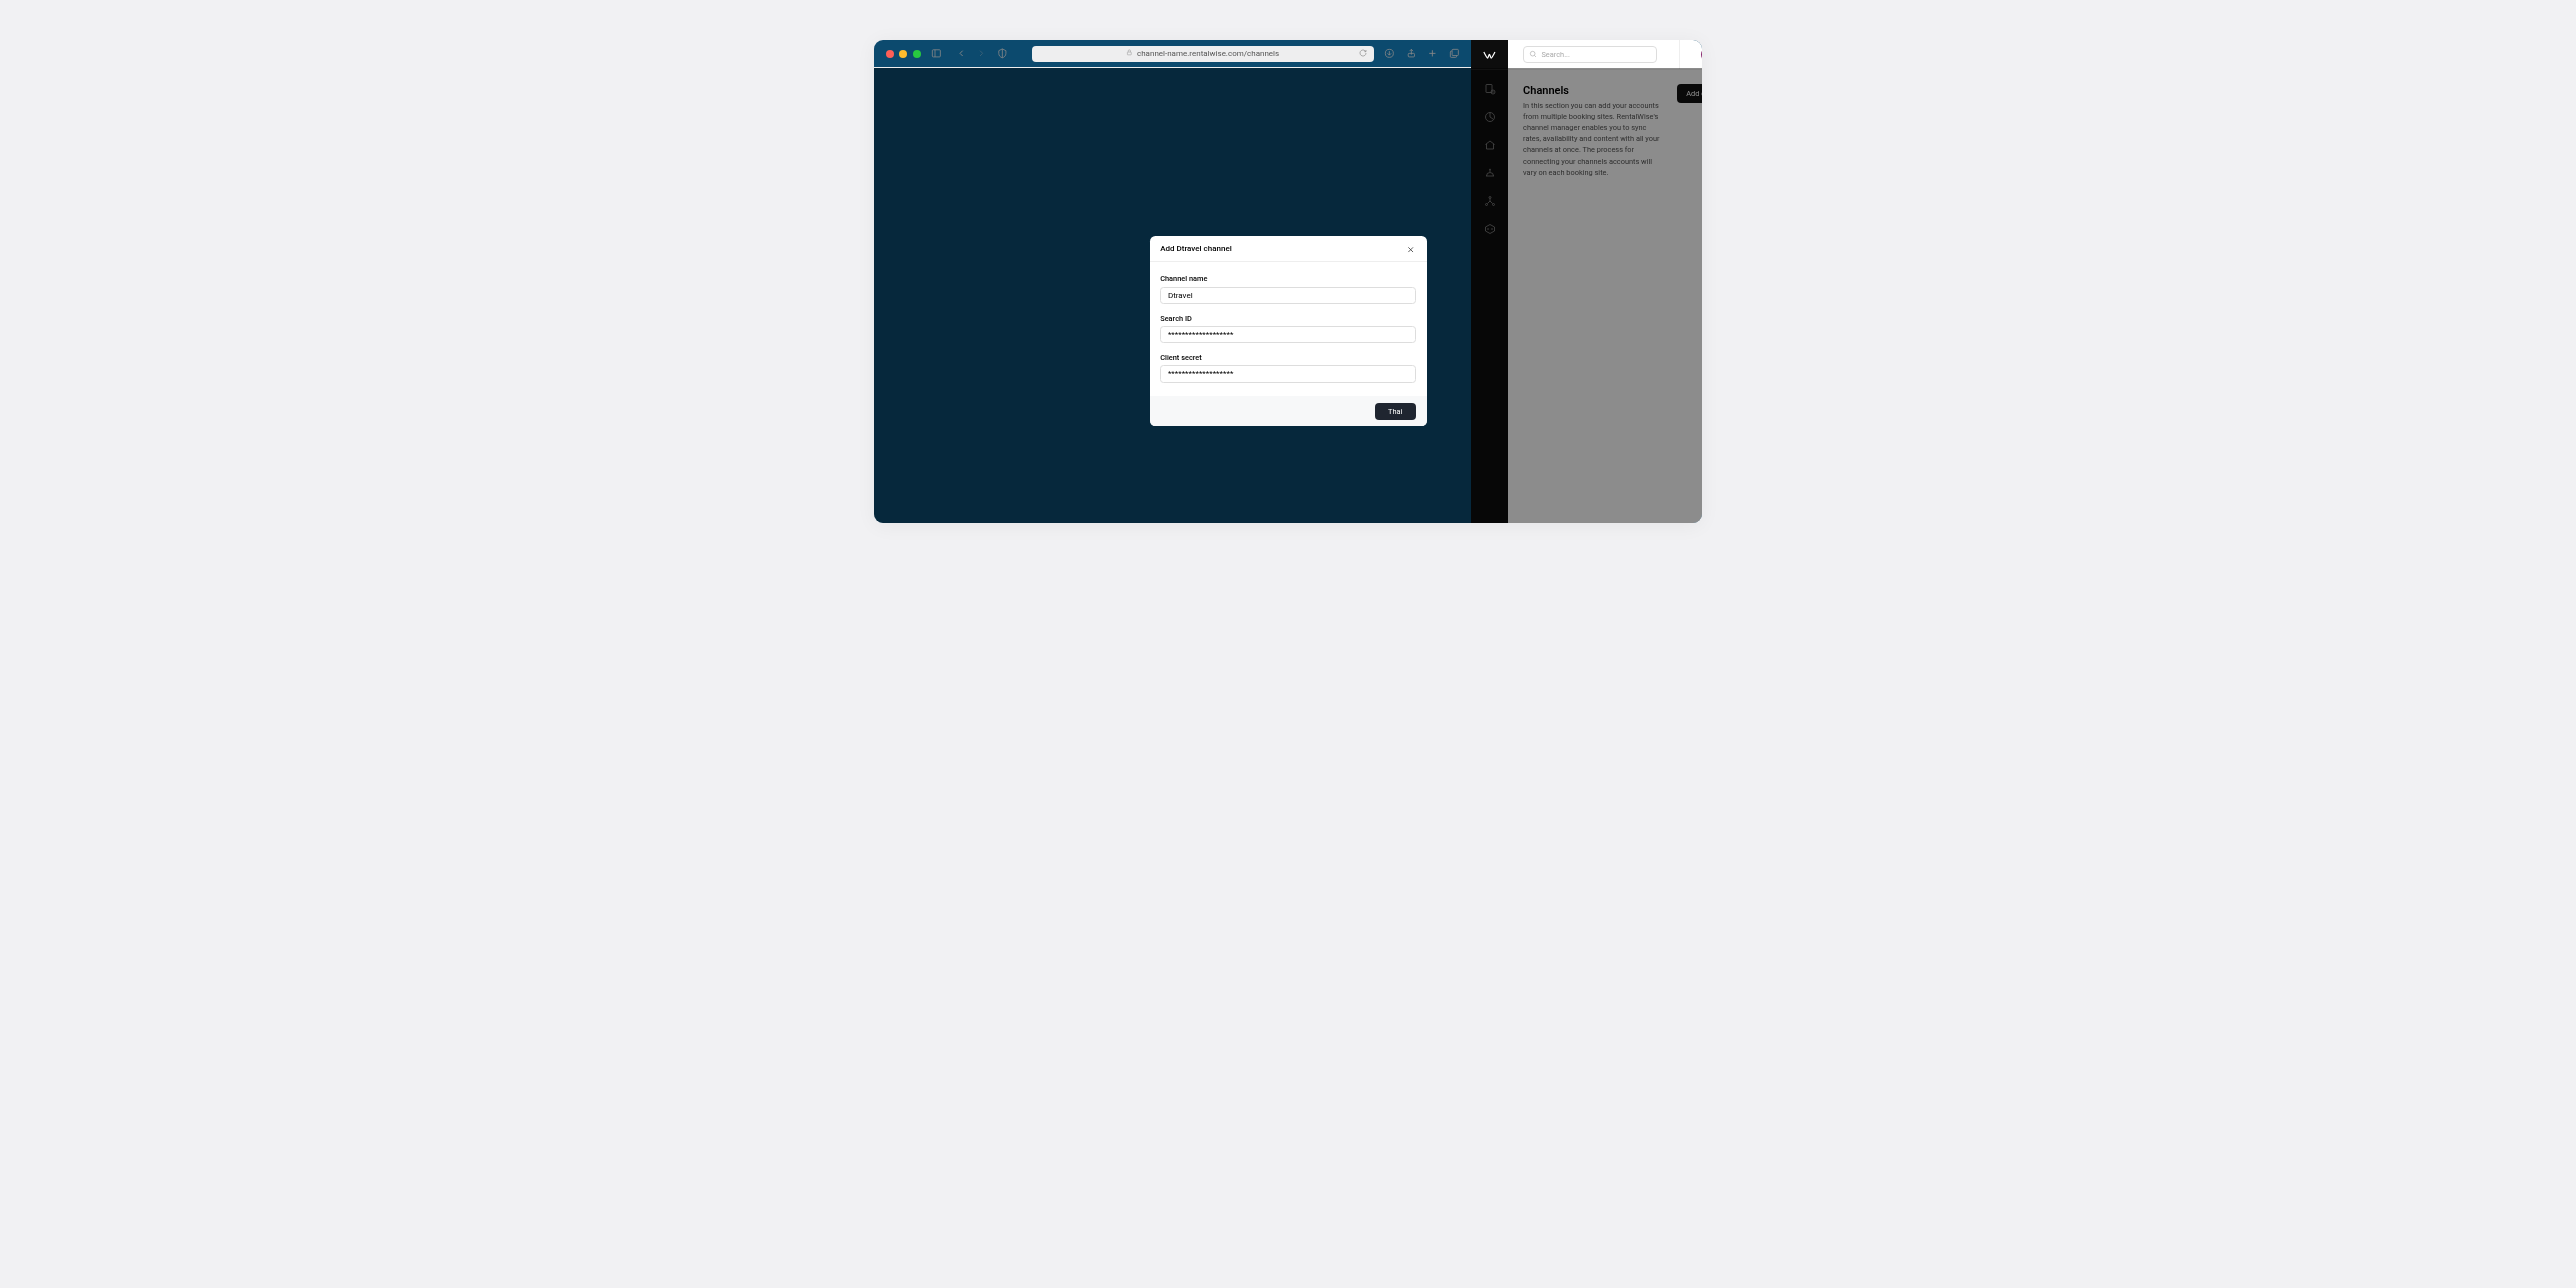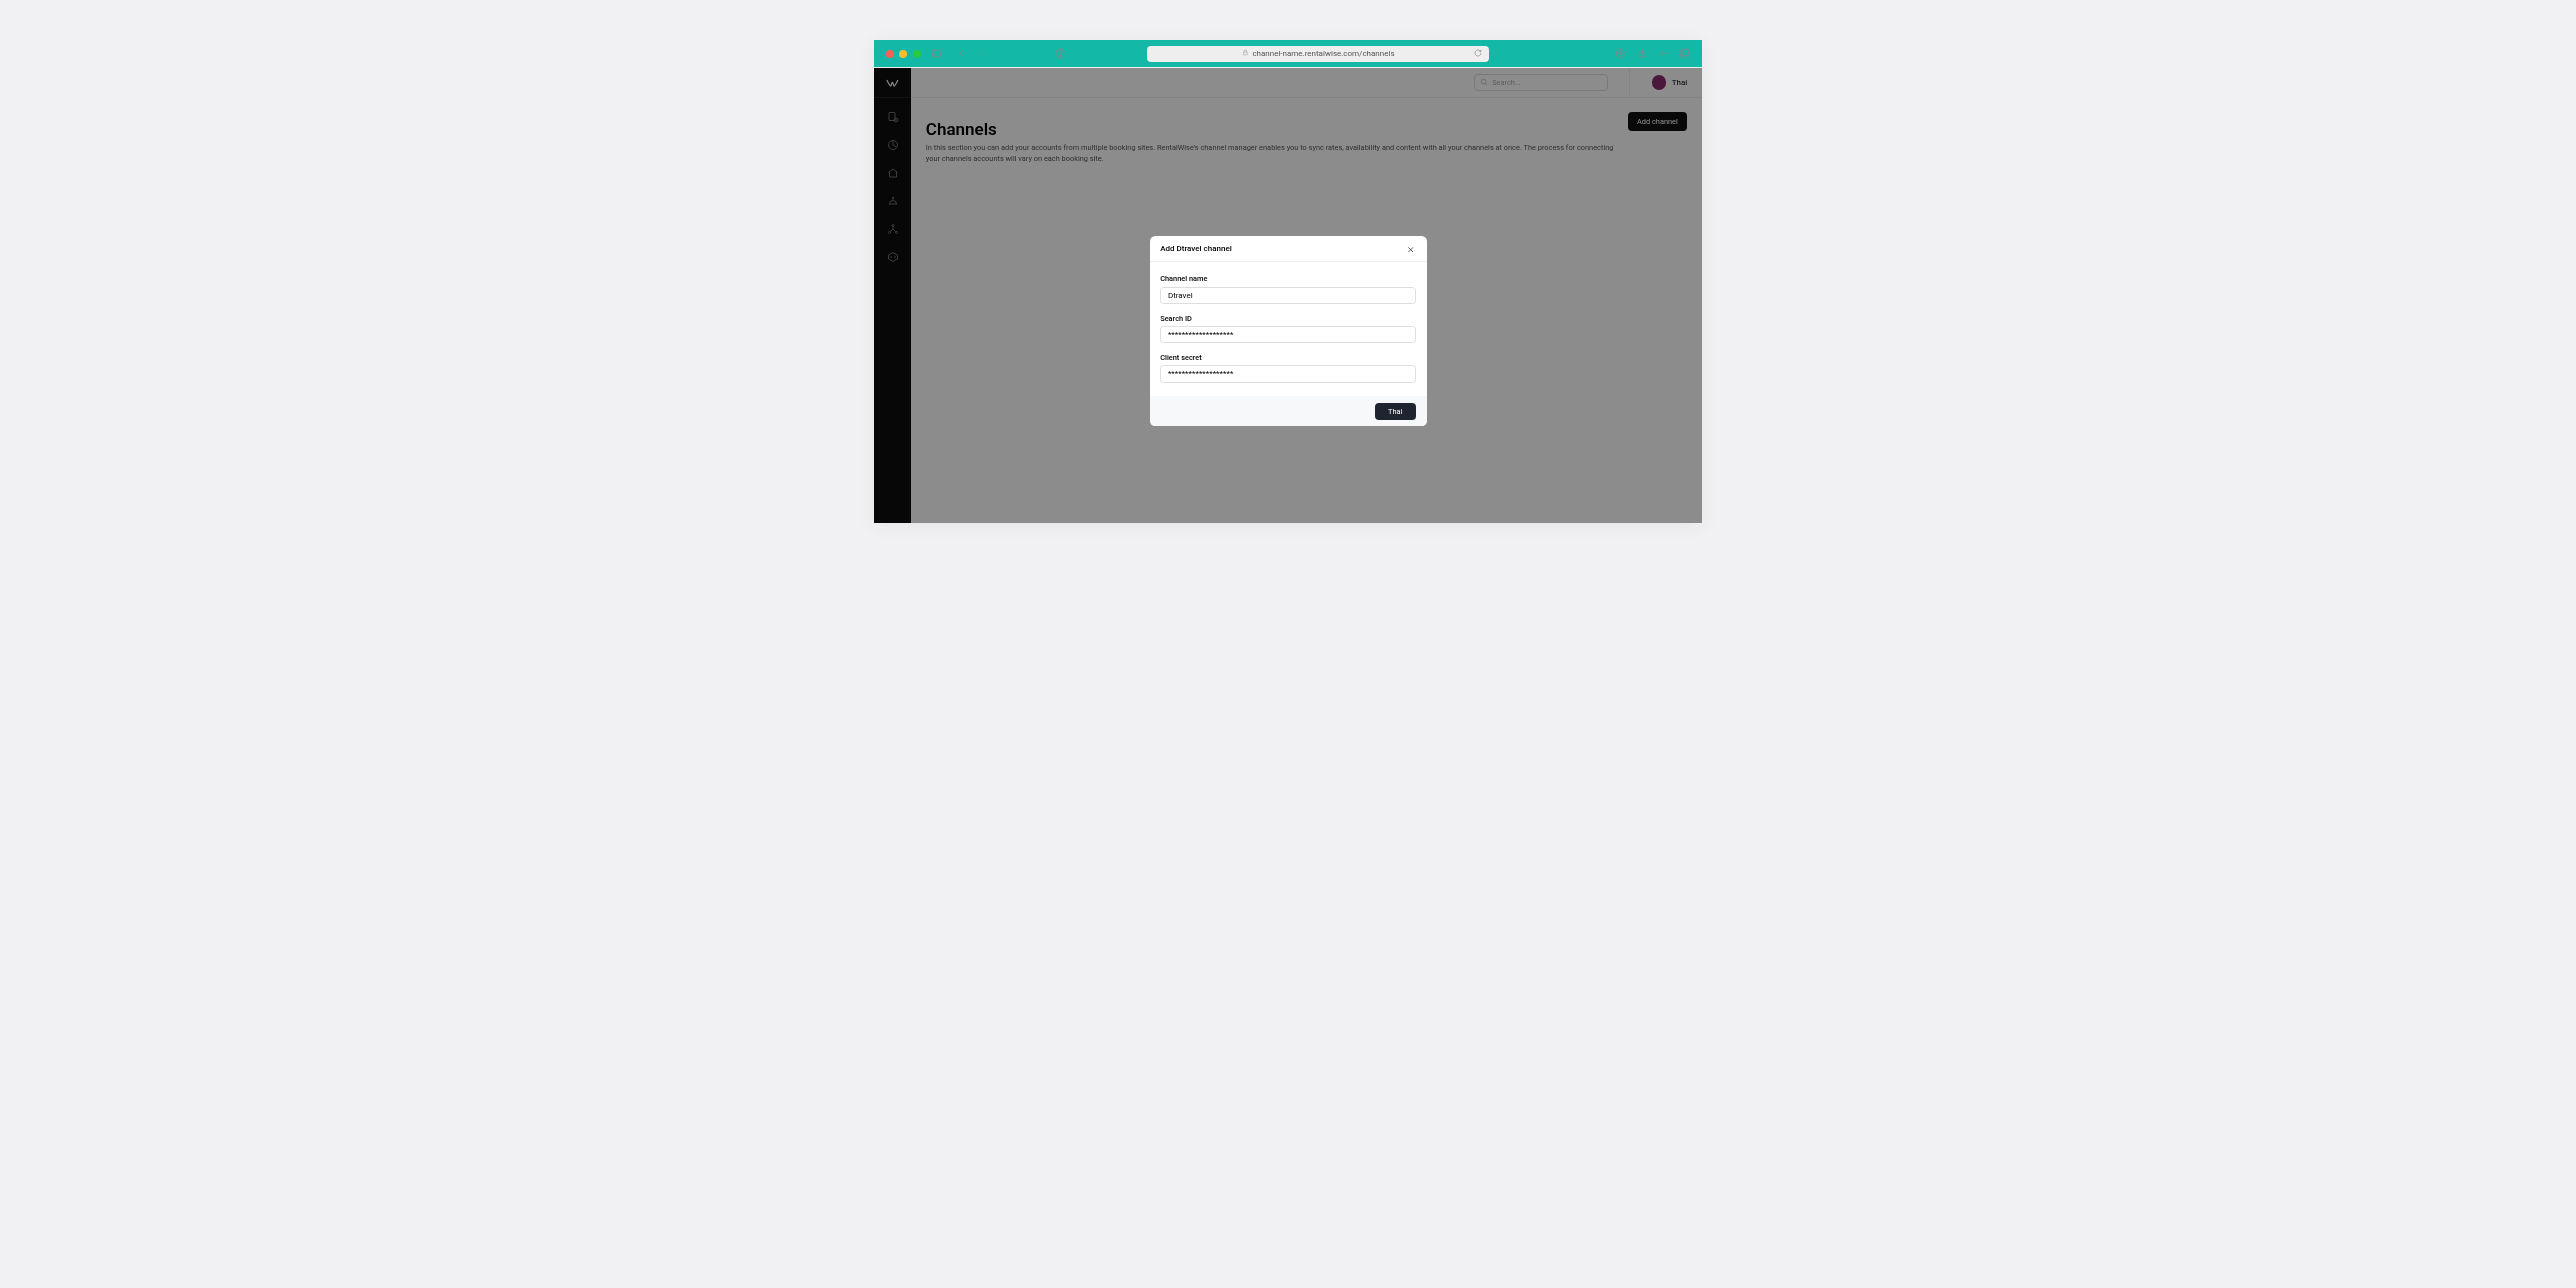--- a/index.html
+++ b/index.html
@@ -1,17 +1,17 @@
 <!DOCTYPE html>
 <html style="font-size:10.7px"><head>
 <meta charset="utf-8">
 <style>
   * { box-sizing: border-box; margin: 0; padding: 0; font-family: -apple-system, BlinkMacSystemFont, "Segoe UI", Roboto, sans-serif; }
   body { background: #f1f1f3; display: flex; justify-content: center; align-items: flex-start; padding: 40px 0; }
-  .window { width: 828px; height: 483px; background: #14b8a6; border-radius: 0; overflow: hidden; box-shadow: 0 2.7px 20px rgba(0,0,0,0.05); display: flex; flex-direction: column; position: relative; }
+  .window { width: 828px; height: 483px; background: #0c4a6e; border-radius: 9px; overflow: hidden; box-shadow: 0 2.7px 20px rgba(0,0,0,0.05); display: flex; position: relative; }
   
   
   .browser-bar { height: 28px; display: flex; align-items: center; padding: 0 12px; gap: 10.7px; border-bottom: 0.7px solid #eee; }
   .traffic-lights { display: flex; gap: 5.4px; }
   .tl { width: 8px; height: 8px; border-radius: 50%; }
   .tl-r { background: #ff5f57; } .tl-y { background: #febc2e; } .tl-g { background: #28c840; }
   .chrome-ico { width: 10.7px; height: 10.7px; color: #888; display: flex; align-items: center; justify-content: center; }
   .nav-arrows { display: flex; gap: 9.4px; margin-left: 2.7px; }
   .url-bar { flex: 0 0 342px; height: 16px; background: #eeeeef; border-radius: 4px; display: flex; align-items: center; justify-content: center; font-size: 8px; color: #555; position: relative; margin: 0 auto; }
   .chrome-right { display: flex; gap: 10.7px; margin-left: auto; }
@@ -26,21 +26,21 @@
   
   .main { flex: 1; display: flex; flex-direction: column; }
   .topbar { height: 29.5px; display: flex; align-items: center; padding: 0 14.8px; justify-content: flex-end; gap: 21.5px; border-bottom: 0.7px solid #eee; }
   .search-box { width: 134px; height: 17.4px; border: 0.7px solid #ddd; border-radius: 4px; display: flex; align-items: center; padding: 0 5.4px; gap: 4px; font-size: 7.4px; color: #aaa; }
   .user-chip { display: flex; align-items: center; gap: 5.4px; font-size: 8px; }
   .avatar { width: 14.8px; height: 14.8px; border-radius: 50%; background: #8a2a6f; display: inline-block; }
   .divider-v { width: 0.7px; height: 29.5px; background: #eee; margin: 0 0 0 0; }
   
   .content { padding: 14.8px; }
   .page-head { display: flex; align-items: flex-start; justify-content: space-between; gap: 13.4px; }
-  .page-title { font-size: 17px; font-weight: 600; margin-bottom: 2.7px; margin-top: 7px; }
+  .page-title { font-size: 11px; font-weight: 600; margin-bottom: 2.7px; }
   .page-desc { font-size: 7.4px; color: #555; max-width: 691px; line-height: 1.5; }
   .btn-primary { background: #111; color: #fff; border: none; border-radius: 4px; padding: 4.7px 9.4px; font-size: 7.4px; white-space: nowrap; cursor: pointer; }
   
   .cards { display: flex; gap: 13.4px; margin-top: 14.8px; }
   .card { width: 248px; border: 0.7px solid #e6e6e6; border-radius: 5.4px; padding: 10.7px; display: flex; flex-direction: column; }
   .card-title { font-size: 8px; font-weight: 600; }
   .card-logo { display: flex; justify-content: center; align-items: center; height: 56px; }
   .card-foot { display: flex; align-items: center; justify-content: space-between; border-top: 0.7px solid #eee; padding-top: 8px; }
   .card-id { font-size: 6.7px; color: #aaa; }
   .btn-sec { background: #eee; border: none; border-radius: 4px; padding: 4px 12px; font-size: 7.4px; cursor: pointer; }

